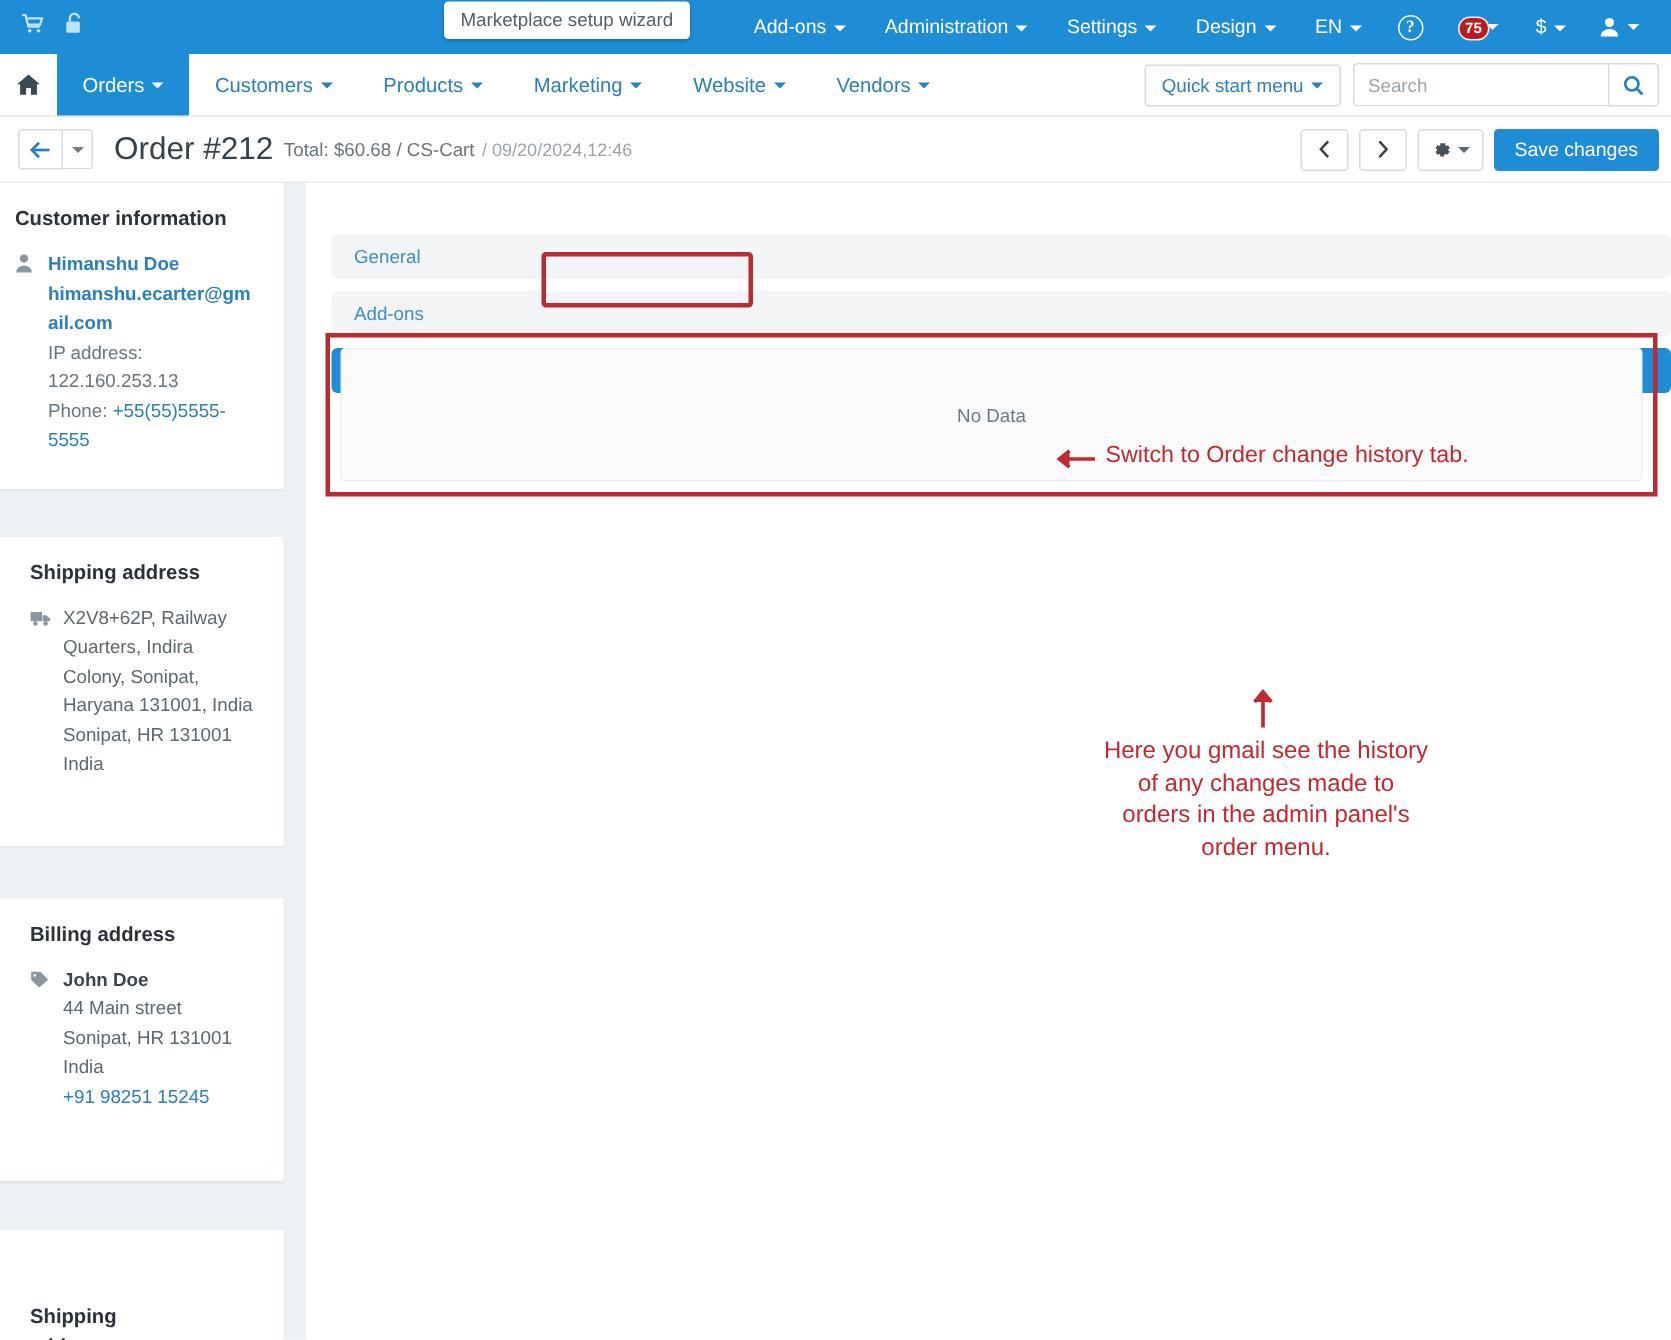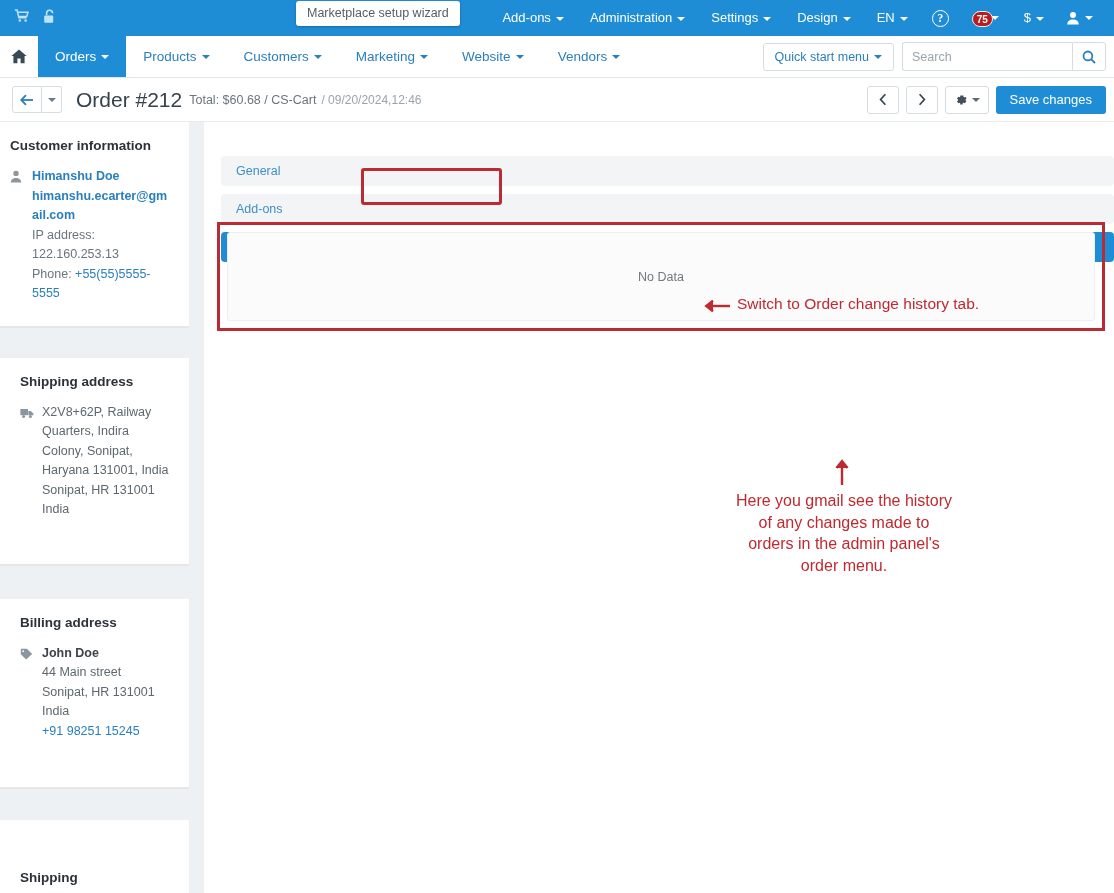--- a/index.html
+++ b/index.html
@@ -416,25 +416,25 @@
   <div class="nav-home">
     <svg width="16" height="15" viewBox="0 0 16 15" fill="#3a4a55">
       <path d="M8 0.6 0.4 7.1h2v7.1h4V9.6h3.2v4.6h4V7.1h2z"></path>
     </svg>
   </div>
   <div class="nav-item active">
     <span>Orders</span>
       <i class="caret-d"></i>
   </div>
   <div class="nav-item">
+    <span>Customers</span>
+      <i class="caret-d"></i>
+  </div>
+  <div class="nav-item">
     <span>Products</span>
-      <i class="caret-d"></i>
-  </div>
-  <div class="nav-item">
-    <span>Customers</span>
       <i class="caret-d"></i>
   </div>
   <div class="nav-item">
     <span>Marketing</span>
       <i class="caret-d"></i>
   </div>
   <div class="nav-item">
     <span>Website</span>
       <i class="caret-d"></i>
   </div>

